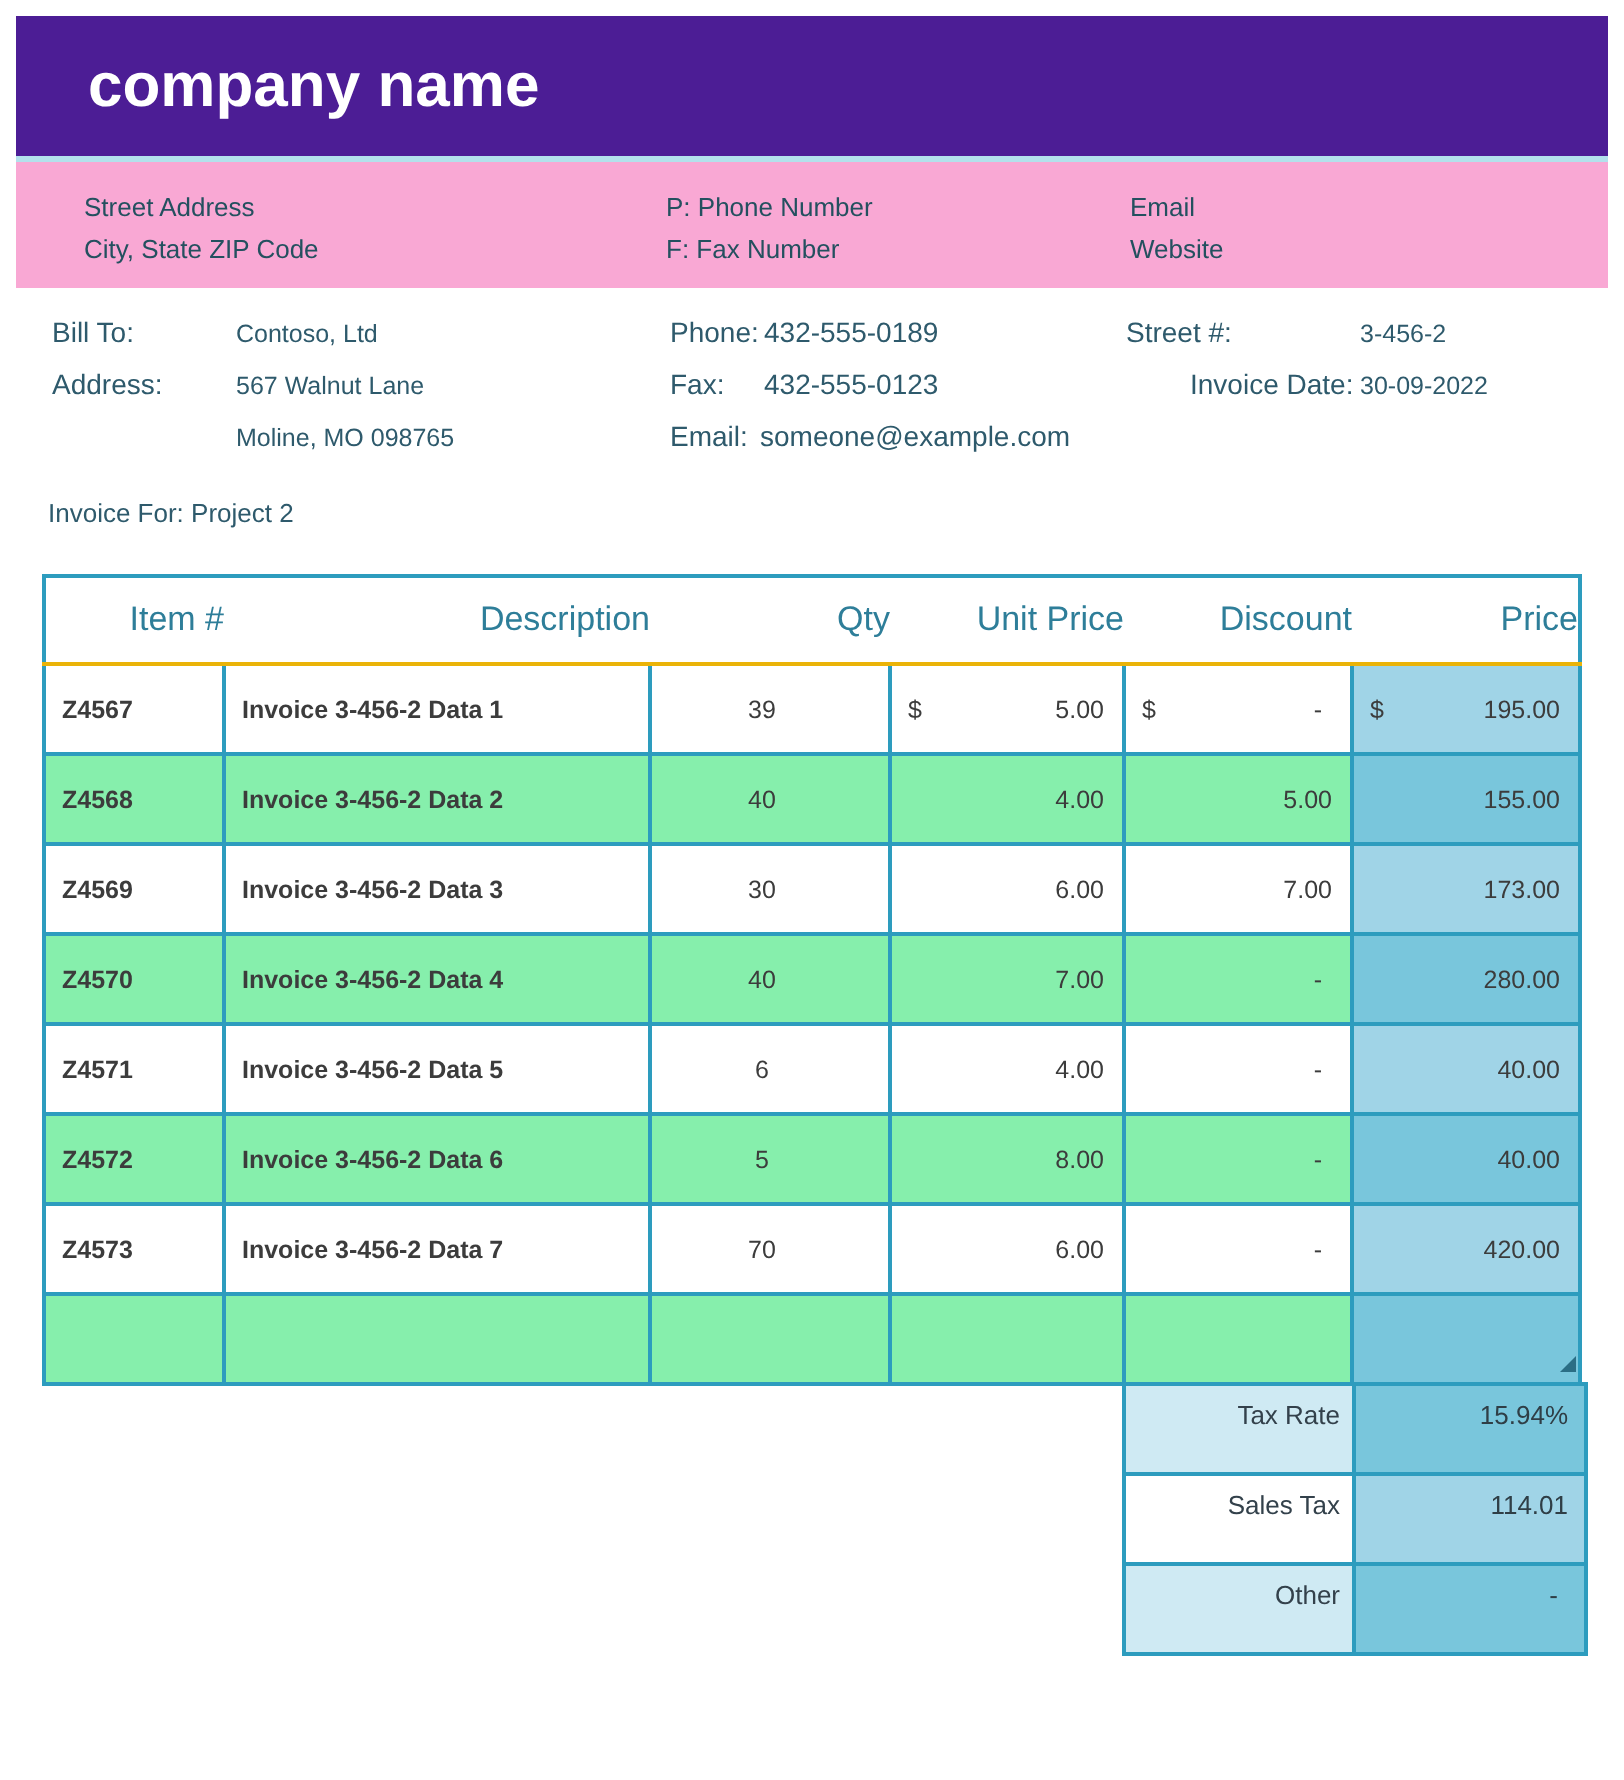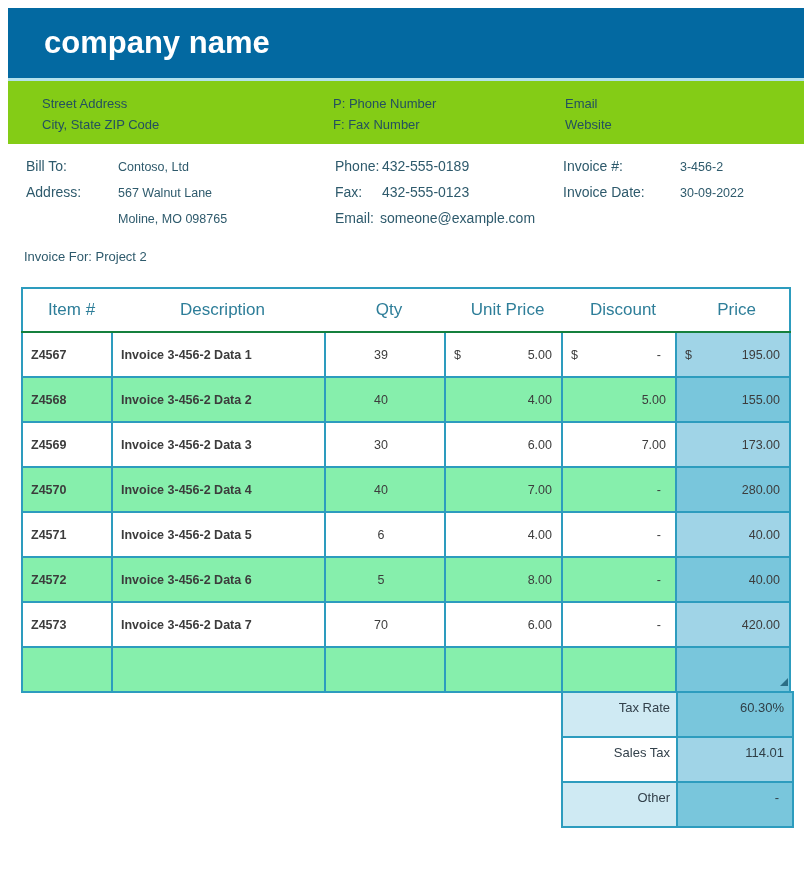--- a/index.html
+++ b/index.html
@@ -1,40 +1,40 @@
 <!DOCTYPE html>
 <html><head>
 <meta charset="utf-8">
 <style>
   html,body{margin:0;padding:0;}
   .page{position:relative;width:812px;height:890px;background:#ffffff;overflow:hidden;
         font-family:"Liberation Sans",sans-serif;}
 
   
-  .top-bar{position:absolute;left:8px;top:8px;width:796px;height:70px;background:#0369a1;
+  .top-bar{position:absolute;left:8px;top:8px;width:796px;height:70px;background:#4c1d95;
            display:flex;align-items:center;}
   .top-bar h1{margin:0 0 0 36px;font-size:31px;font-weight:bold;color:#ffffff;}
   .sep{position:absolute;left:8px;top:78px;width:796px;height:3px;background:#b3e1ec;}
 
   
-  .band{position:absolute;left:8px;top:81px;width:796px;height:63px;background:#84cc16;}
+  .band{position:absolute;left:8px;top:81px;width:796px;height:63px;background:#f9a8d4;}
   .band-col{position:absolute;top:12px;font-size:13px;line-height:21px;color:#24505f;}
 
   
   .lbl{position:absolute;font-size:14px;color:#2e5a6c;white-space:pre;}
   .val{position:absolute;font-size:12.5px;color:#2e5a6c;white-space:pre;}
   .invoice-for{position:absolute;left:24px;top:249px;font-size:13px;color:#2e5a6c;}
 
   
   table.inv{position:absolute;left:21px;top:287px;border-collapse:collapse;table-layout:fixed;
             border:2px solid #2d9cbe;}
   .inv thead tr{height:44px;}
   .inv tbody tr{height:45px;}
-  .inv th{font-size:17px;font-weight:400;color:#2e7e99;text-align:center;padding:0 0 0 8px;
-          background:#ffffff;border-bottom:2px solid #15803d;}
+  .inv th{font-size:17px;font-weight:400;color:#2e7e99;text-align:right;padding:0 0 0 8px;
+          background:#ffffff;border-bottom:2px solid #eab308;}
   .inv td{border:2px solid #2d9cbe;font-size:12.5px;color:#3c3c3c;padding:0;
           vertical-align:middle;background:#ffffff;}
   .inv tr.stripe td{background:#86efac;}
   .cell-left{padding-left:8px !important;font-weight:bold;}
   td.qty-cell{text-align:center;padding-right:8px !important;}
   .money-wrap{display:flex;justify-content:space-between;align-items:center;padding:0 9px 0 8px;}
   .val-num.dash{margin-right:5px;}
   td.price-light{background:#a0d4e7 !important;}
   td.price-dark{background:#79c6dc !important;}
   td.corner{position:relative;}
@@ -72,28 +72,28 @@
     <div class="band-col" style="left:557px">
       <div>Email</div>
       <div>Website</div>
     </div>
   </div>
 
   <span class="lbl" style="left:26px;top:158px">Bill To:</span>
   <span class="val" style="left:118px;top:160px">Contoso, Ltd</span>
   <span class="lbl" style="left:335px;top:158px">Phone:</span>
   <span class="lbl" style="left:382px;top:158px">432-555-0189</span>
-  <span class="lbl" style="left:563px;top:158px">Invoice #:</span>
+  <span class="lbl" style="left:563px;top:158px">Street #:</span>
   <span class="val" style="left:680px;top:160px">3-456-2</span>
 
   <span class="lbl" style="left:26px;top:184px">Address:</span>
   <span class="val" style="left:118px;top:186px">567 Walnut Lane</span>
   <span class="lbl" style="left:335px;top:184px">Fax:</span>
   <span class="lbl" style="left:382px;top:184px">432-555-0123</span>
-  <span class="lbl" style="left:563px;top:184px">Invoice Date:</span>
+  <span class="lbl" style="left:595px;top:184px">Invoice Date:</span>
   <span class="val" style="left:680px;top:186px">30-09-2022</span>
 
   <span class="val" style="left:118px;top:212px">Moline, MO 098765</span>
   <span class="lbl" style="left:335px;top:210px">Email:</span>
   <span class="lbl" style="left:380px;top:210px">someone@example.com</span>
 
   <div class="invoice-for">Invoice For: Project 2</div>
 
   <table class="inv">
     <colgroup>
@@ -306,21 +306,21 @@
     <colgroup>
         <col style="width:115px">
         <col style="width:116px">
       </colgroup>
     <tbody>
         <tr>
           <td class="sum-label alt">Tax Rate</td>
           <td class="sum-value price-dark">
             <div class="money-wrap">
               <span class="prefix"></span>
-              <span class="val-num">60.30%</span>
+              <span class="val-num">15.94%</span>
             </div>
           </td>
         </tr>
         <tr>
           <td class="sum-label">Sales Tax</td>
           <td class="sum-value price-light">
             <div class="money-wrap">
               <span class="prefix"></span>
               <span class="val-num">114.01</span>
             </div>

